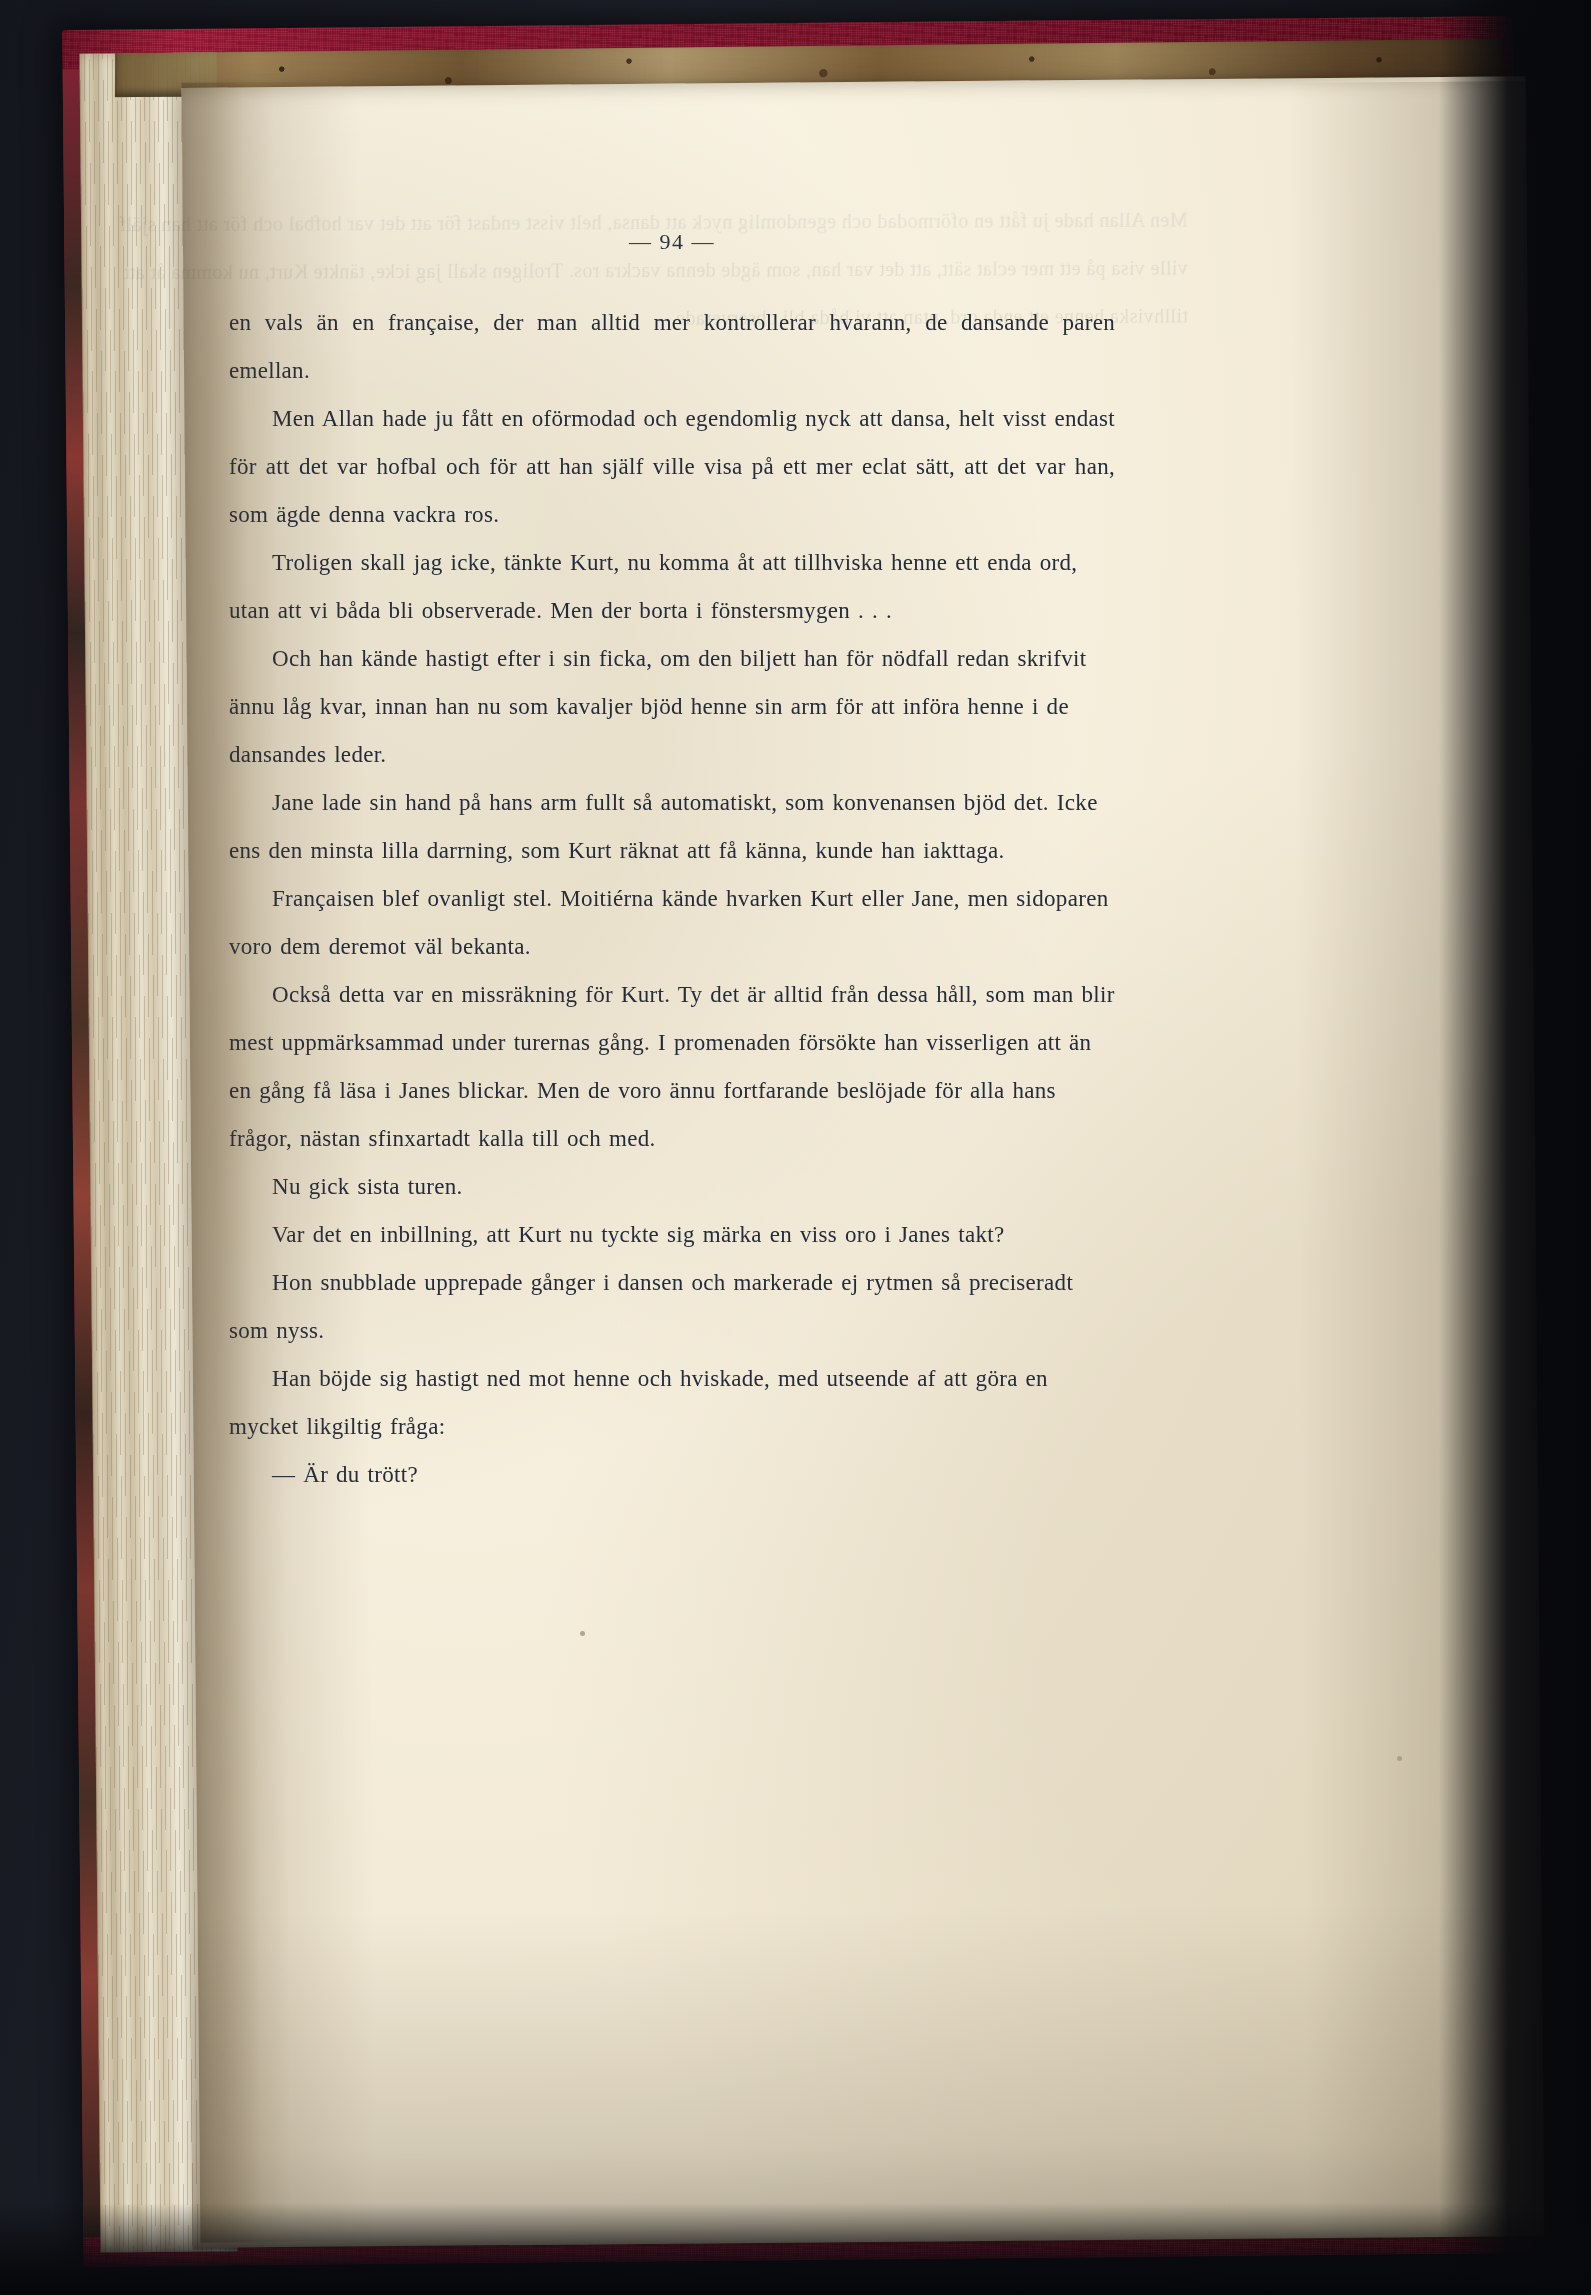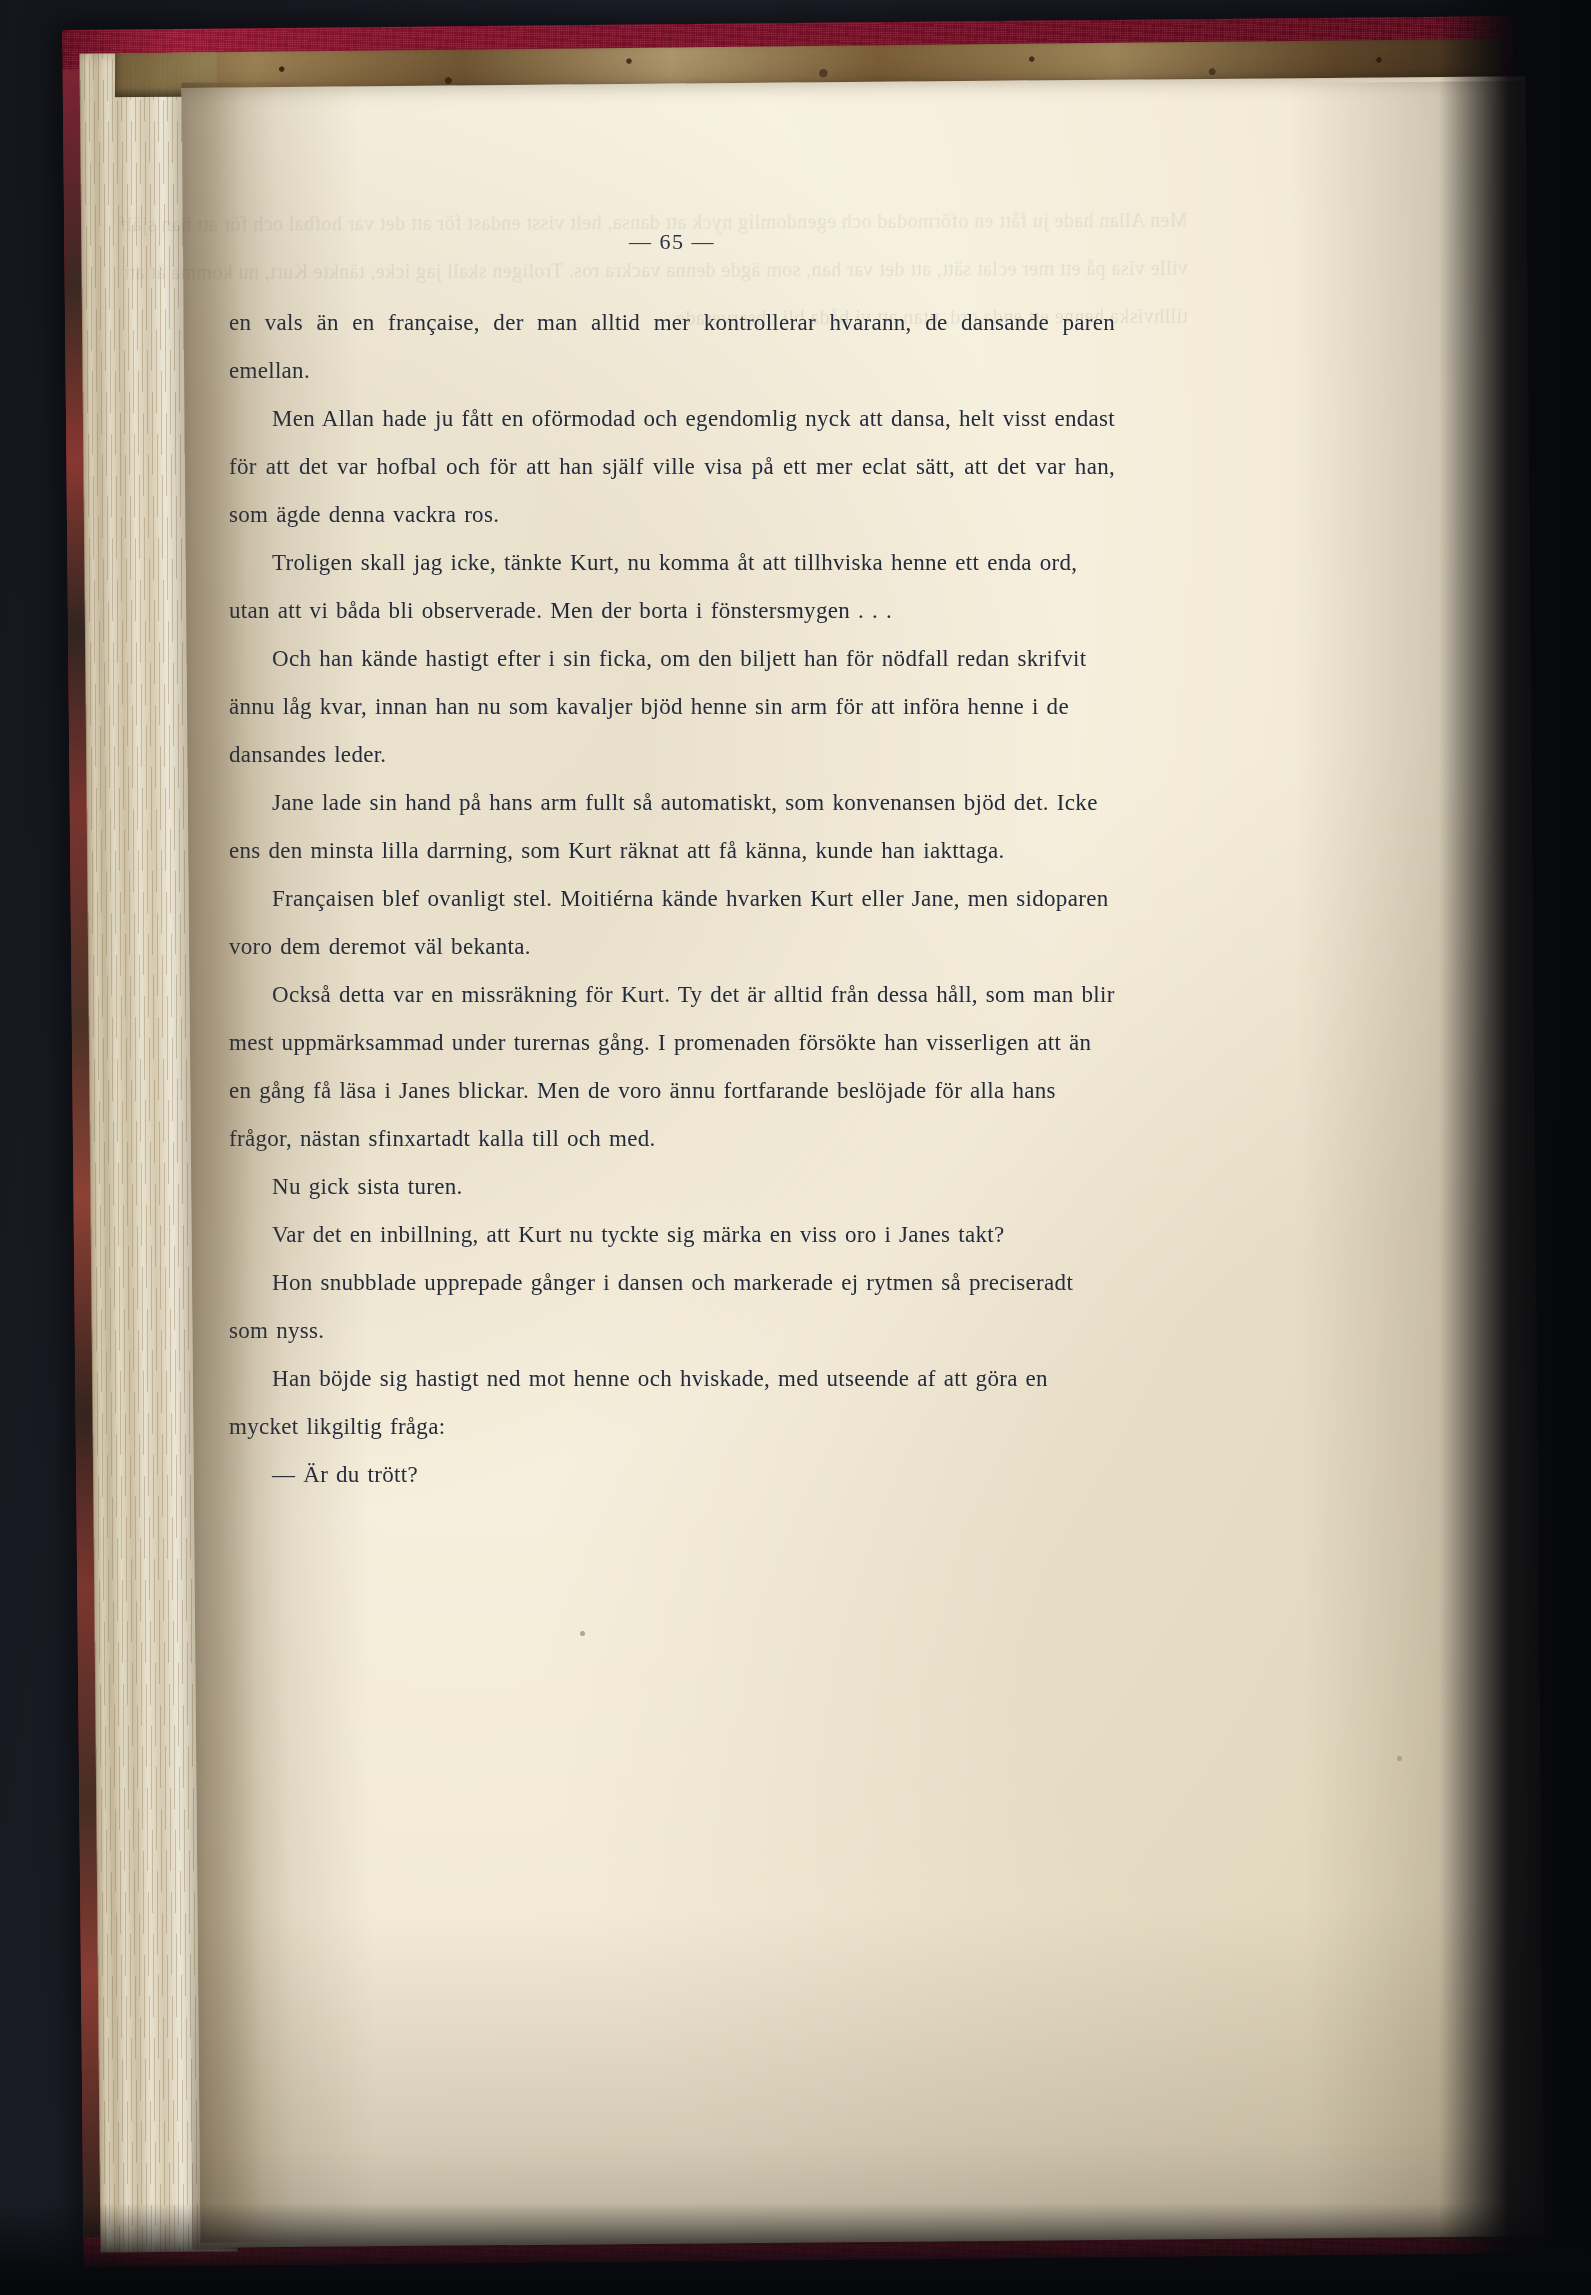--- a/index.html
+++ b/index.html
@@ -270,21 +270,21 @@
   </div>
 
   <div class="leaf">
     <div class="leaf-grain"></div>
   </div>
 
   <div class="showthrough ink-soft">Men Allan hade ju fått en oförmodad och egendomlig nyck att dansa, helt visst endast för att det var hofbal och för att han själf ville visa på ett mer eclat sätt, att det var han, som ägde denna vackra ros. Troligen skall jag icke, tänkte Kurt, nu komma åt att tillhviska henne ett enda ord, utan att vi båda bli observerade.</div>
 
   <div class="text-col">
 
-    <div class="folio">— 65 —</div>
+    <div class="folio">— 94 —</div>
 
     <p class="para noindent ink-soft">en vals än en française, der man alltid mer kontrollerar hvarann, de dansande paren emellan.</p>
 
     <p class="para ink-soft">Men Allan hade ju fått en oförmodad och egendomlig nyck att dansa, helt visst endast för att det var hofbal och för att han själf ville visa på ett mer eclat sätt, att det var han, som ägde denna vackra ros.</p>
 
     <p class="para ink-soft lastline-left">Troligen skall jag icke, tänkte Kurt, nu komma åt att tillhviska henne ett enda ord, utan att vi båda bli observerade. Men der borta i fönstersmygen . . .</p>
 
     <p class="para ink-soft lastline-left">Och han kände hastigt efter i sin ficka, om den biljett han för nödfall redan skrifvit ännu låg kvar, innan han nu som kavaljer bjöd henne sin arm för att införa henne i de dansandes leder.</p>
 
     <p class="para ink-soft lastline-left">Jane lade sin hand på hans arm fullt så automatiskt, som konvenansen bjöd det. Icke ens den minsta lilla darrning, som Kurt räknat att få känna, kunde han iakttaga.</p>

